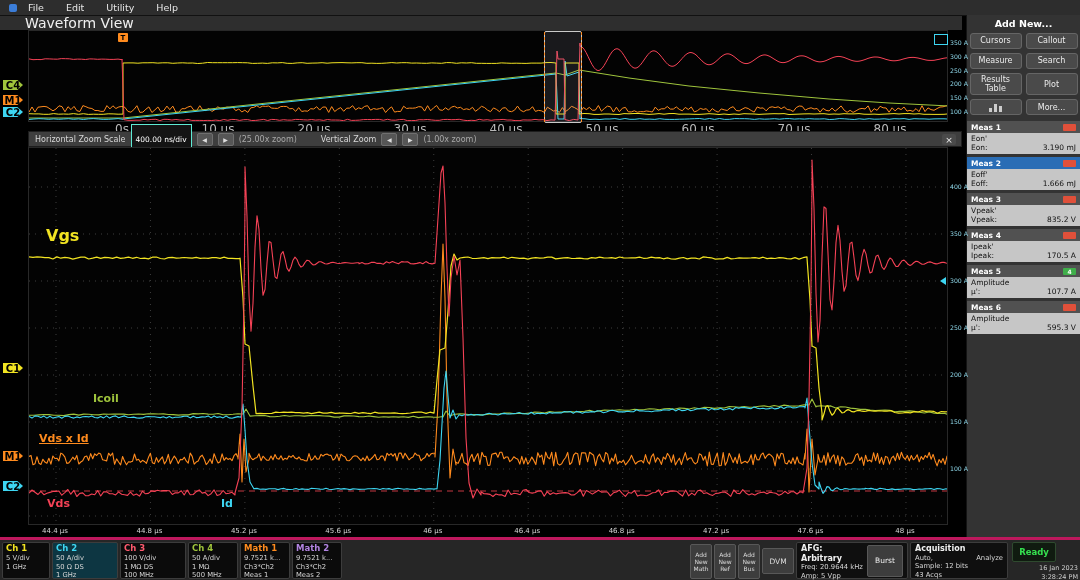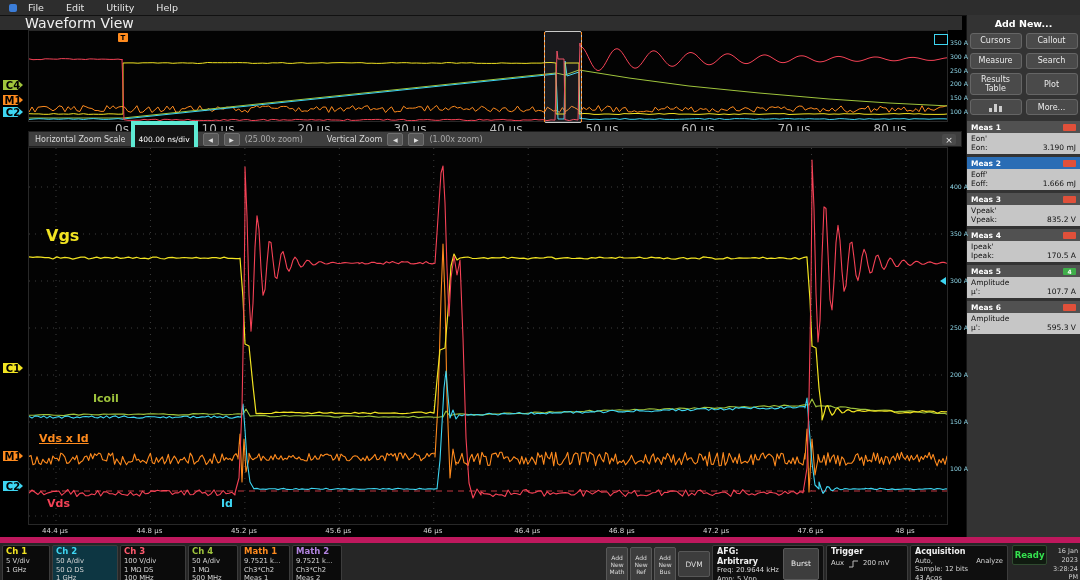--- a/index.html
+++ b/index.html
@@ -32,21 +32,21 @@
 
   .gutter{position:absolute;left:0;width:28px;}
   #ovgutter{top:30px;height:92px;}
   #maingutter{top:147px;height:378px;}
   .marker{position:absolute;left:3px;width:20px;height:10px;font-size:10px;font-weight:bold;color:#000;
           display:flex;align-items:center;justify-content:center;
           clip-path:polygon(0 0,72% 0,100% 50%,72% 100%,0 100%);}
 
   .zoombar{position:absolute;left:28px;top:131px;width:934px;height:16px;background:#3e3e3e;border:1px solid #1d1d1d;
            box-sizing:border-box;display:flex;align-items:center;gap:5px;padding-left:6px;font-size:8px;color:#d8d8d8;}
-  .zb-value{background:#141414;border:4px solid #5eead4;color:#fff;padding:9px 4px;height:11px;line-height:11px;font-size:7.5px;}
+  .zb-value{background:#141414;border:1px solid #5eead4;color:#fff;padding:9px 4px;height:11px;line-height:11px;font-size:7.5px;}
   .zb-btn{width:14px;height:11px;background:#565656;border:1px solid #6f6f6f;border-radius:2px;color:#ddd;font-size:6px;
           display:flex;align-items:center;justify-content:center;}
   .zb-zoom{color:#a8a8a8;}
   .zb-close{position:absolute;right:5px;top:2px;width:14px;height:11px;background:#4a4a4a;color:#eee;font-size:9px;
             display:flex;align-items:center;justify-content:center;border-radius:2px;}
 
   .trace-label{position:absolute;font-weight:bold;}
 
   .zoombox{position:absolute;top:0;height:92px;border:1px solid #c9c9c9;border-radius:2px;
            background:rgba(190,190,215,.12);box-sizing:border-box;}
@@ -67,39 +67,39 @@
   .meas{margin-top:6px;}
   .meas-item{margin-bottom:3px;}
   .meas-head{height:12px;background:#515151;display:flex;align-items:center;justify-content:space-between;
              padding:0 4px;color:#fff;font-size:7.5px;font-weight:bold;}
   .meas-head.sel{background:#2a6db5;}
   .meas-badge{min-width:13px;height:7px;border-radius:1px;font-size:6px;color:#fff;display:flex;align-items:center;justify-content:center;}
   .meas-body{background:#c6c6c6;color:#101010;font-size:7.5px;padding:1px 4px 2px;}
   .meas-l2{display:flex;justify-content:space-between;}
 
   
-  .statusbar{position:absolute;left:0;top:537px;width:1080px;height:43px;background:#262626;border-top:6px solid #be185d;
+  .statusbar{position:absolute;left:0;top:537px;width:1080px;height:43px;background:#262626;border-top:3px solid #be185d;
              display:flex;align-items:flex-start;gap:2px;padding:2px 2px 0;box-sizing:border-box;}
   .ch{background:#0b0b0b;border:1px solid #3c3c3c;border-radius:2px;height:37px;box-sizing:border-box;
       padding:1px 3px;font-size:6.8px;color:#d6d6d6;line-height:1.3;overflow:hidden;flex:none;}
   .ch.sel{background:#0d3642;}
   .ch-name{font-size:8.5px;font-weight:bold;line-height:1.15;}
   .spacer{flex:1;}
   .addbtn{width:20px;height:33px;background:#3d3d3d;border:1px solid #585858;border-radius:2px;color:#ddd;font-size:6px;
           display:flex;flex-direction:column;align-items:center;justify-content:center;line-height:1.2;margin-top:2px;flex:none;}
   .dvm{width:30px;height:24px;background:#3d3d3d;border:1px solid #585858;border-radius:2px;color:#ddd;font-size:7.5px;
        display:flex;align-items:center;justify-content:center;margin-top:6px;flex:none;}
   .panel{background:#0f0f0f;border:1px solid #3c3c3c;border-radius:2px;height:37px;box-sizing:border-box;
          padding:1px 4px;font-size:6.8px;color:#d6d6d6;line-height:1.3;flex:none;}
   .panel-title{font-size:8px;font-weight:bold;color:#f0f0f0;line-height:1.2;}
   .burst{width:34px;height:30px;background:#3d3d3d;border:1px solid #585858;border-radius:2px;color:#eee;font-size:7.5px;
          display:flex;align-items:center;justify-content:center;align-self:center;}
   .hrow{display:flex;justify-content:space-between;gap:4px;}
   .pctbox{display:inline-block;width:5px;height:5px;border:1px solid #8a8a8a;margin-right:2px;}
-  .readycol{display:flex;flex-direction:row;width:66px;flex:none;margin-left:2px;}
+  .readycol{display:flex;flex-direction:column;width:66px;flex:none;margin-left:2px;}
   .ready{width:42px;height:18px;background:#101b10;border:1px solid #2f4a2f;border-radius:2px;color:#35e24f;
          font-weight:bold;font-size:8.5px;display:flex;align-items:center;justify-content:center;align-self:flex-start;}
   .dt{font-size:6.5px;color:#cfcfcf;text-align:right;line-height:1.35;align-self:flex-end;margin-top:2px;}
 </style>
 </head>
 <body>
 
 <div id="app">
 
   <div class="menubar">
@@ -389,30 +389,20 @@
       <div style="flex:1;">
         <div class="panel-title">AFG: Arbitrary</div>
         <div>Freq: 20.9644 kHz</div>
         <div>Amp: 5 Vpp</div>
         <div>Offset: 2.5 V</div>
       </div>
       <div class="burst">Burst</div>
     </div>
 
 
-    <div class="panel" style="width:82px;">
-      <div class="panel-title">Trigger</div>
-      <div style="display:flex;align-items:center;gap:4px;margin-top:2px;">
-        <span>Aux</span>
-        <svg width="11" height="10">
-            <polyline points="1,8 5,8 5,2 10,2" fill="none" stroke="#bbbbbb" stroke-width="1"></polyline>
-          </svg>
-        <span>200 mV</span>
-      </div>
-    </div>
 
     <div class="panel" style="width:98px;">
       <div class="panel-title">Acquisition</div>
       <div class="hrow">
           <span>Auto,</span>
           <span>Analyze</span>
         </div>
       <div>Sample: 12 bits</div>
       <div>43 Acqs</div>
     </div>

